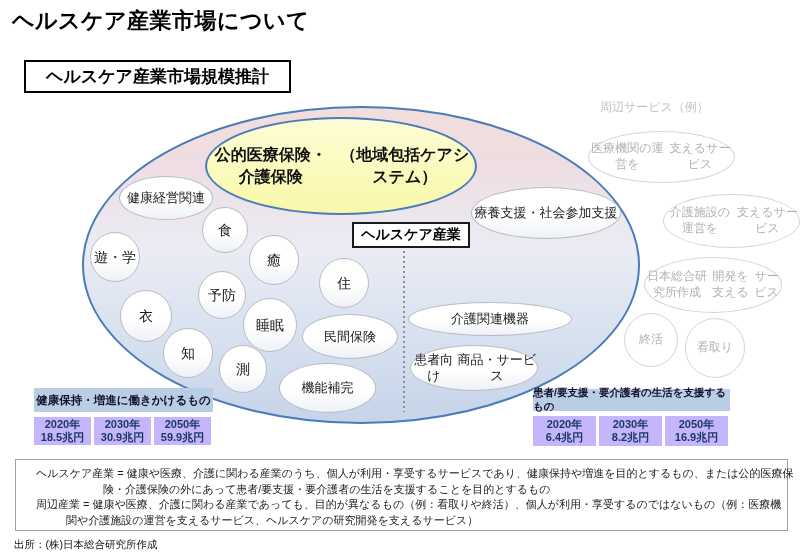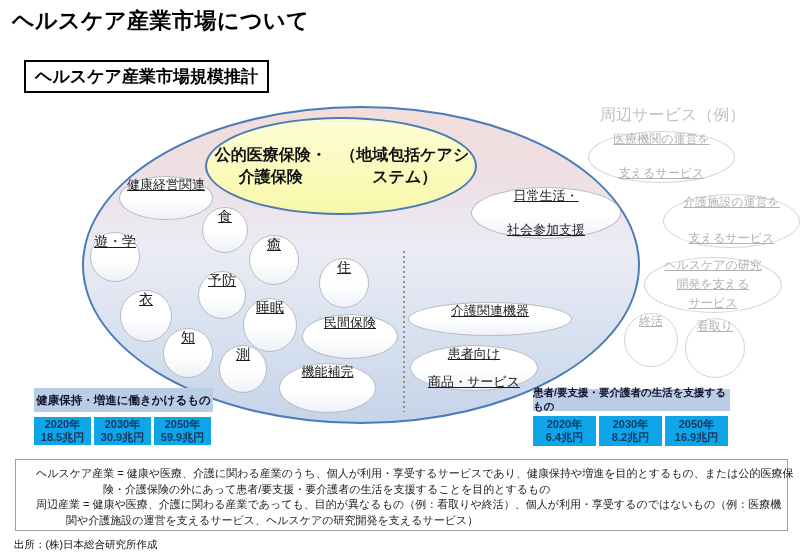--- a/index.html
+++ b/index.html
@@ -4,49 +4,49 @@
 <style>
   html,body{margin:0;padding:0;background:#fff;}
   .stage{
     position:relative;width:800px;height:554px;background:#fff;overflow:hidden;
     font-family:"Liberation Sans","DejaVu Sans",sans-serif;color:#111;
   }
   .abs{position:absolute;}
   
   .page-title{left:12px;top:6px;font-size:22px;font-weight:bold;letter-spacing:.5px;color:#000;}
   .section-box{left:24px;top:60px;border:2px solid #000;background:#fff;
-    padding:3px 9px;font-size:17px;font-weight:bold;color:#000;}
+    padding:3px 20px;font-size:17px;font-weight:bold;color:#000;}
   
   .big-ellipse{left:82px;top:106px;width:558px;height:318px;border-radius:50%;
     border:2px solid #4a7cb8;box-sizing:border-box;
     background:linear-gradient(180deg,#f2dedb 0%,#eeddE2 18%,#ebecf4 45%,#d9e2f0 70%,#c6d4e9 100%);}
   .yellow-ellipse{left:205px;top:117px;width:272px;height:98px;border-radius:50%;
     border:2px solid #4a7cb8;box-sizing:border-box;background:linear-gradient(180deg,#fdfdd6,#f8f8a9);
     display:flex;flex-direction:row;align-items:center;justify-content:center;
     font-size:16px;font-weight:bold;color:#111;line-height:1.35;text-align:center;z-index:3;}
   .divider{left:403px;top:251px;width:2px;height:161px;z-index:2;
     background-image:repeating-linear-gradient(180deg,#8f8f8f 0 2px,transparent 2px 5px);}
   .hc-box{left:352px;top:222px;width:118px;height:26px;background:#fff;border:2px solid #1a1a1a;
     box-sizing:border-box;display:flex;align-items:center;justify-content:center;
     font-size:14px;font-weight:bold;color:#000;z-index:4;}
   
-  .bubble{border-radius:50%;display:flex;flex-direction:column;align-items:center;justify-content:space-between;
-    text-align:center;box-sizing:border-box;z-index:3;text-decoration:underline;}
+  .bubble{border-radius:50%;display:flex;flex-direction:row;align-items:center;justify-content:center;
+    text-align:center;box-sizing:border-box;z-index:3;}
   .wb{border:1px solid #b9bcc2;background:linear-gradient(180deg,#ffffff 55%,#eef1f7);
     color:#1a1a1a;font-size:13px;line-height:1.2;}
   .wb.sm{font-size:14px;}
   .gb{border:1px solid #d4d4d4;background:#fff;color:#b2b2b2;font-size:12px;line-height:1.3;z-index:1;}
-  .peripheral-label{left:600px;top:105px;font-size:16px;color:#c2c2c2;z-index:1;}
+  .peripheral-label{left:600px;top:99px;font-size:12px;color:#c2c2c2;z-index:1;}
   .bubble span{display:block;}
   
   .mtable{z-index:5;}
   .mtable .thead{background:#b9cde5;font-weight:bold;color:#101028;display:flex;
     align-items:center;justify-content:center;}
   .mtable .cells{display:flex;gap:3px;margin-top:5px;}
-  .mtable .cell{background:#0ea5e9;color:#17375e;font-size:11px;font-weight:bold;line-height:13px;
+  .mtable .cell{background:#c4b5fd;color:#17375e;font-size:11px;font-weight:bold;line-height:13px;
     display:flex;flex-direction:column;align-items:center;justify-content:center;text-align:center;}
   .mtable-left{left:18px;top:388px;width:179px;margin-left:16px;}
   .mtable-left .thead{width:179px;height:24px;font-size:11.5px;}
   .mtable-left .cell{width:57px;height:28px;}
   .mtable-right{left:533px;top:389px;width:197px;}
   .mtable-right .thead{width:197px;height:22px;font-size:10.5px;}
   .mtable-right .cell{width:63px;height:30px;}
   
   .def-box{left:15px;top:459px;width:773px;height:72px;border:1px solid #a0a0a0;box-sizing:border-box;
     background:#fff;padding:6px 20px;font-size:11px;line-height:1.42;color:#1a1a1a;}
@@ -64,57 +64,58 @@
   <div class="abs section-box">ヘルスケア産業市場規模推計</div>
 
   <div class="abs big-ellipse"></div>
   <div class="abs divider"></div>
 
   <div class="abs yellow-ellipse">
     <span>公的医療保険・介護保険</span>
     <span>（地域包括ケアシステム）</span>
   </div>
 
+  <div class="abs hc-box">ヘルスケア産業</div>
 
   <div class="abs bubble wb sm" style="left:90px;top:232px;width:50px;height:50px;">遊・学</div>
   <div class="abs bubble wb" style="left:119px;top:176px;width:94px;height:44px;border-radius:50%;">健康経営関連</div>
   <div class="abs bubble wb sm" style="left:202px;top:207px;width:46px;height:46px;">食</div>
   <div class="abs bubble wb sm" style="left:249px;top:235px;width:50px;height:50px;">癒</div>
   <div class="abs bubble wb sm" style="left:120px;top:290px;width:52px;height:52px;">衣</div>
   <div class="abs bubble wb sm" style="left:198px;top:271px;width:48px;height:48px;">予防</div>
   <div class="abs bubble wb sm" style="left:319px;top:258px;width:50px;height:50px;">住</div>
   <div class="abs bubble wb sm" style="left:243px;top:298px;width:54px;height:54px;">睡眠</div>
   <div class="abs bubble wb sm" style="left:163px;top:328px;width:50px;height:50px;">知</div>
   <div class="abs bubble wb sm" style="left:219px;top:345px;width:48px;height:48px;">測</div>
   <div class="abs bubble wb" style="left:302px;top:314px;width:96px;height:45px;border-radius:50%;">民間保険</div>
   <div class="abs bubble wb" style="left:279px;top:363px;width:97px;height:50px;border-radius:50%;">機能補完</div>
 
   <div class="abs bubble wb" style="left:471px;top:187px;width:150px;height:52px;border-radius:50%;">
-    <span>日常生活・</span>
+    <span>療養支援・</span>
     <span>社会参加支援</span>
   </div>
   <div class="abs bubble wb" style="left:408px;top:302px;width:164px;height:34px;border-radius:50%;">
     <span>介護関連機器</span>
   </div>
   <div class="abs bubble wb" style="left:410px;top:345px;width:128px;height:46px;border-radius:50%;">
     <span>患者向け</span>
     <span>商品・サービス</span>
   </div>
 
   <div class="abs peripheral-label">周辺サービス（例）</div>
   <div class="abs bubble gb" style="left:588px;top:131px;width:147px;height:52px;border-radius:50%;">
     <span>医療機関の運営を</span>
     <span>支えるサービス</span>
   </div>
   <div class="abs bubble gb" style="left:663px;top:194px;width:137px;height:54px;border-radius:50%;">
     <span>介護施設の運営を</span>
     <span>支えるサービス</span>
   </div>
   <div class="abs bubble gb" style="left:644px;top:257px;width:138px;height:56px;border-radius:50%;">
-    <span>ヘルスケアの研究</span>
+    <span>日本総合研究所作成</span>
     <span>開発を支える</span>
     <span>サービス</span>
   </div>
   <div class="abs bubble gb" style="left:624px;top:313px;width:54px;height:54px;">
     <span>終活</span>
   </div>
   <div class="abs bubble gb" style="left:685px;top:318px;width:60px;height:60px;">
     <span>看取り</span>
   </div>
 

